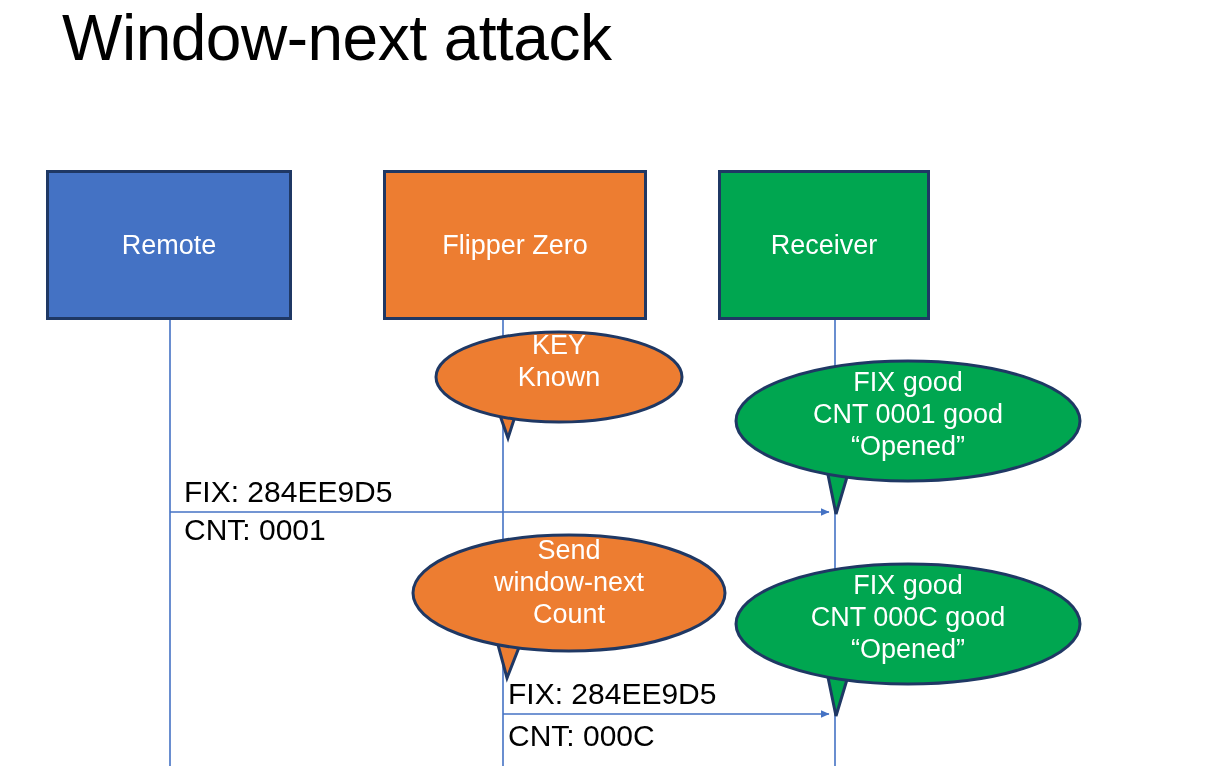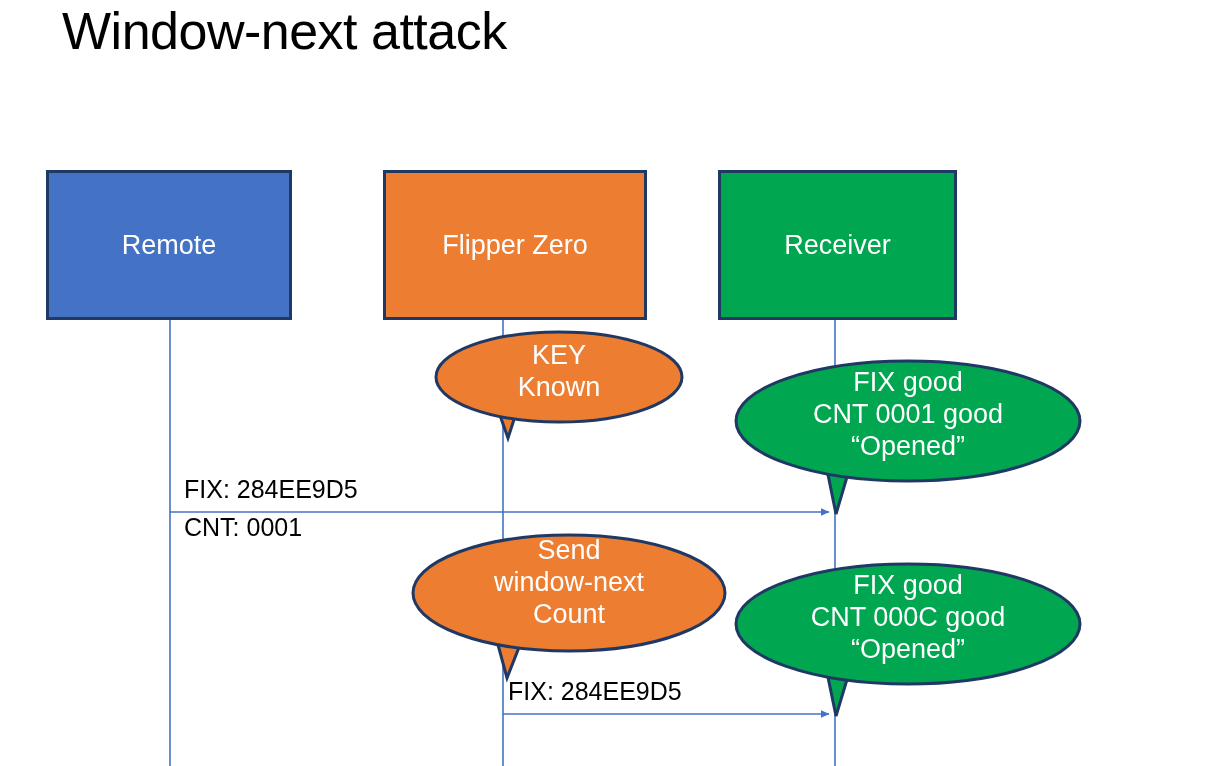--- a/index.html
+++ b/index.html
@@ -21,21 +21,21 @@
     position: absolute;
     left: 0;
     top: 0;
     width: 1221px;
     height: 766px;
   }
   .slide-title {
     position: absolute;
     left: 62px;
     top: 2px;
-    font-size: 52px;
+    font-size: 64px;
     font-weight: 400;
     color: #000000;
     letter-spacing: -0.5px;
     white-space: nowrap;
     line-height: 1.15;
   }
   .actor-box {
     position: absolute;
     box-sizing: border-box;
     border: 3px solid #1F3864;
@@ -55,21 +55,21 @@
     color: #ffffff;
     font-size: 27px;
     line-height: 1.18;
     text-align: center;
     white-space: pre;
     pointer-events: none;
   }
   .msg-label {
     position: absolute;
     color: #000000;
-    font-size: 25px;
+    font-size: 30px;
     line-height: 1.2;
     white-space: nowrap;
   }
 </style>
 </head>
 <body>
 
 <div id="slide">
 
   <div class="slide-title">Window-next attack</div>
@@ -112,37 +112,38 @@
   </svg>
 
   <div class="actor-box" style="left:46px; top:170px; width:246px; height:150px; background:#4472C4;">
     <span class="actor-label">Remote</span>
   </div>
 
   <div class="actor-box" style="left:383px; top:170px; width:264px; height:150px; background:#ED7D31;">
     <span class="actor-label">Flipper Zero</span>
   </div>
 
-  <div class="actor-box" style="left:718px; top:170px; width:239px; height:150px; background:#00A650;">
+  <div class="actor-box" style="left:718px; top:170px; width:212px; height:150px; background:#00A650;">
     <span class="actor-label">Receiver</span>
   </div>
 
-  <div class="callout-text" style="left:436px; top:340px; width:246px;">KEY
+  <div class="callout-text" style="left:436px; top:330px; width:246px;">KEY
 Known</div>
 
   <div class="callout-text" style="left:736px; top:367px; width:344px;">FIX good
 CNT 0001 good
 “Opened”</div>
 
   <div class="callout-text" style="left:413px; top:535px; width:312px;">Send
 window-next
 Count</div>
 
   <div class="callout-text" style="left:736px; top:570px; width:344px;">FIX good
 CNT 000C good
 “Opened”</div>
 
   <div class="msg-label" style="left:184px; top:474px;">FIX: 284EE9D5</div>
   <div class="msg-label" style="left:184px; top:512px;">CNT: 0001</div>
 
   <div class="msg-label" style="left:508px; top:676px;">FIX: 284EE9D5</div>
+  <div class="msg-label" style="left:508px; top:718px;">CNT: 000C</div>
 
 </div>
 
 </body></html>

